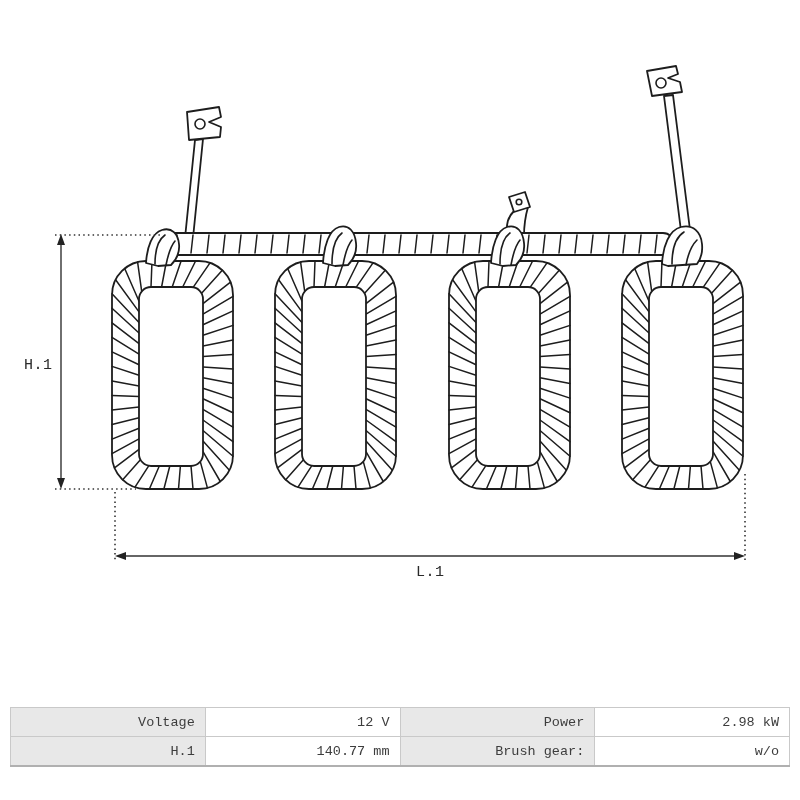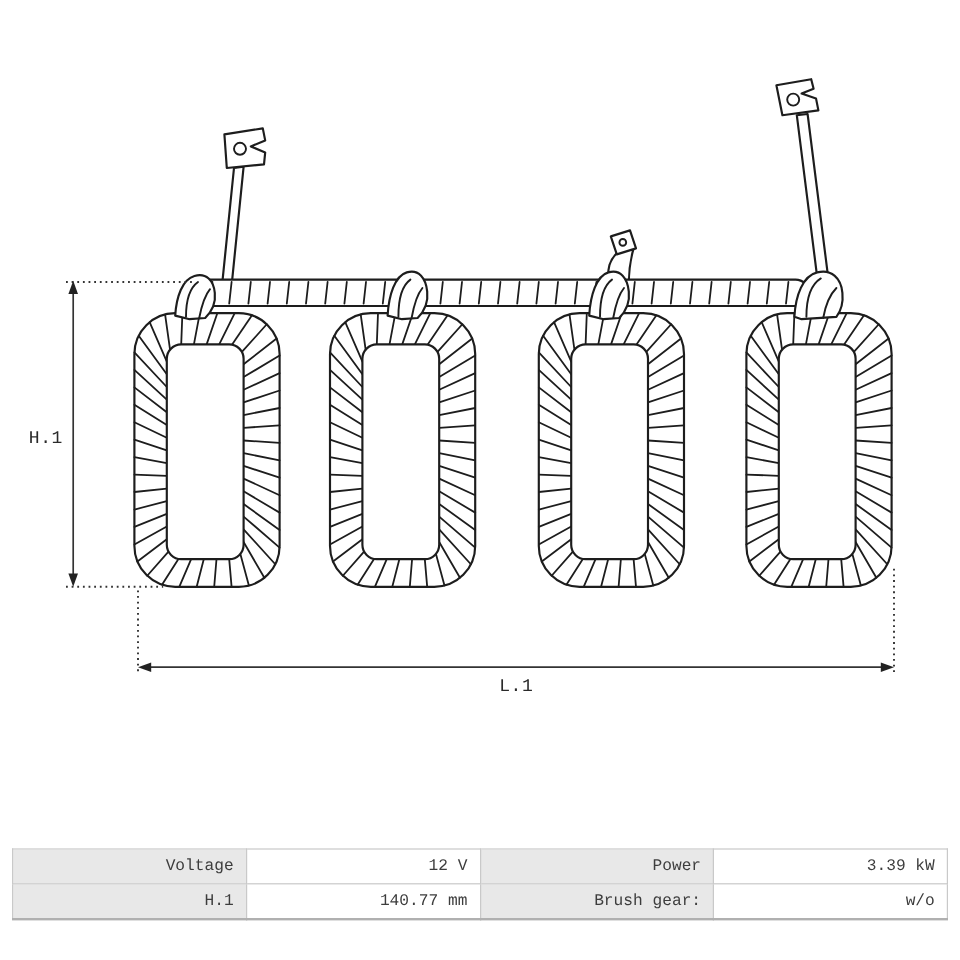--- a/index.html
+++ b/index.html
@@ -330,21 +330,21 @@
     <div class="dim-label" style="left:24px;top:357px">H.1</div>
     <div class="dim-label" style="left:416px;top:564px">L.1</div>
   </div>
 
   <table class="specs">
     <tbody>
         <tr>
       <td class="lbl">Voltage</td>
       <td class="val">12 V</td>
       <td class="lbl">Power</td>
-      <td class="val">3.39 kW</td>
+      <td class="val">2.98 kW</td>
     </tr>
     <tr>
       <td class="lbl">H.1</td>
       <td class="val">140.77 mm</td>
       <td class="lbl">Brush gear:</td>
       <td class="val">w/o</td>
     </tr>
   </tbody>
     </table>
 </div>

